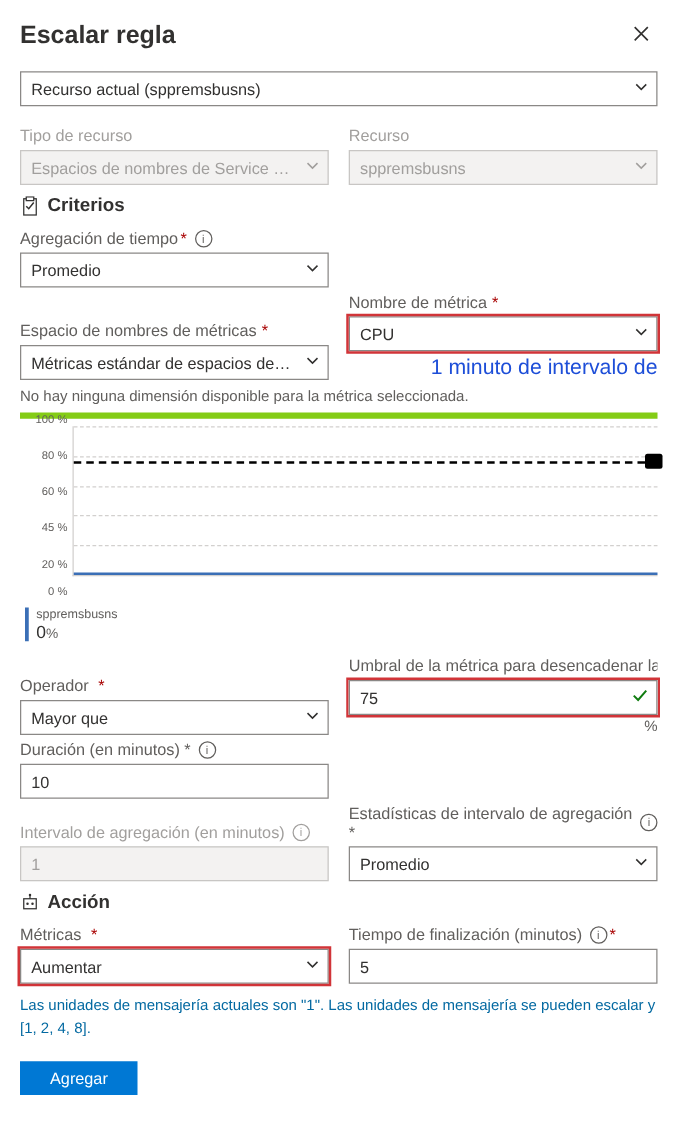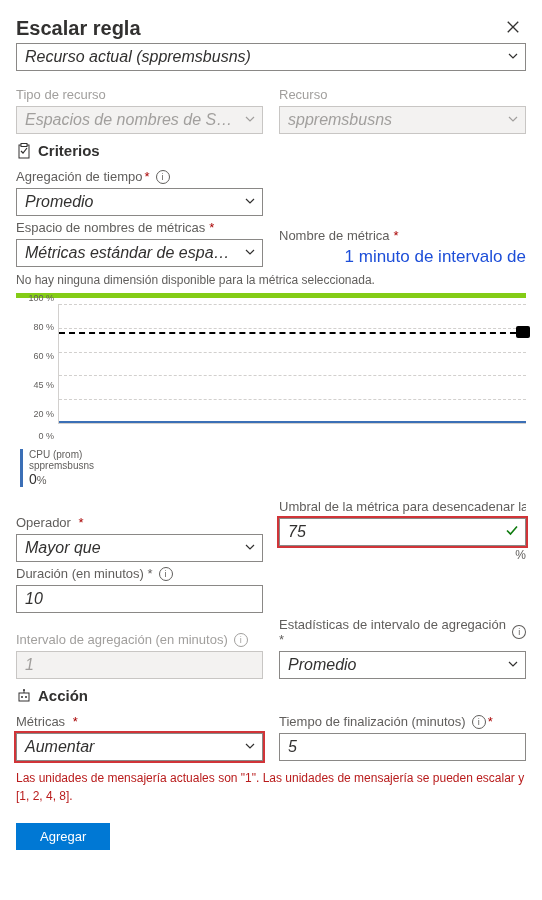--- a/index.html
+++ b/index.html
@@ -8,46 +8,45 @@
       font-size: 13px;
       color: #323130;
       background: #fff;
       width: 542px;
       padding: 14px 16px 20px 16px;
     }
     .header {
       display: flex;
       justify-content: space-between;
       align-items: center;
-      margin-bottom: 0;
+      margin-bottom: 14px;
     }
     .header h1 {
       font-size: 20px;
       font-weight: 600;
     }
     .close-btn {
       font-size: 18px;
       cursor: pointer;
       background: none;
       border: none;
       color: #323130;
       padding: 4px 6px;
     }
     .dropdown, .textbox {
       width: 100%;
       height: 28px;
       border: 1px solid #8a8886;
       background: #fff;
       padding: 0 28px 0 8px;
-      font-size: 16px;
+      font-size: 13px;
       position: relative;
       display: flex;
       align-items: center;
       cursor: pointer;
-      font-style: italic;
     }
     .dropdown .chevron {
       position: absolute;
       right: 6px;
       top: 50%;
       transform: translateY(-50%);
     }
     .dropdown.disabled, .textbox.disabled {
       background: #f3f2f1;
       color: #a19f9d;
@@ -182,21 +181,21 @@
     .check-icon {
       position: absolute;
       right: 8px;
       top: 50%;
       transform: translateY(-50%);
       color: #107c10;
       font-weight: bold;
     }
     .msg {
       font-size: 12px;
-      color: #b91c1c;
+      color: #0369a1;
       margin-top: 8px;
       line-height: 1.5;
     }
     .primary-btn {
       background: #0078d4;
       color: #fff;
       border: none;
       padding: 6px 24px;
       font-size: 13px;
       cursor: pointer;
@@ -305,20 +304,28 @@
         <svg viewBox="0 0 12 12">
             <path d="M2 4 L6 8 L10 4" stroke="#323130" stroke-width="1.2" fill="none"></path>
           </svg>
       </span>
     </div>
   </div>
   <div class="col">
     <div class="label">
       <span>Nombre de métrica</span>
         <span class="req" style="margin-left:2px;">*</span>
+    </div>
+    <div class="dropdown highlight-red">
+      <span>CPU</span>
+      <span class="chevron">
+        <svg viewBox="0 0 12 12">
+            <path d="M2 4 L6 8 L10 4" stroke="#323130" stroke-width="1.2" fill="none"></path>
+          </svg>
+      </span>
     </div>
     <div class="right-note">1 minuto de intervalo de</div>
   </div>
 </div>
 
 <div class="note">No hay ninguna dimensión disponible para la métrica seleccionada.</div>
 
 
 <div class="chart">
   <div class="ylabel" style="top:0;">100 %</div>
@@ -332,21 +339,20 @@
     <div class="gridline" style="top:20%"></div>
     <div class="gridline" style="top:40%"></div>
     <div class="gridline" style="top:60%"></div>
     <div class="gridline" style="top:80%"></div>
     <div class="dashline"></div>
     <div class="black-knob"></div>
     <div class="flatline"></div>
   </div>
 </div>
 <div class="legend">
-  <div>CPU (prom)</div>
   <div>sppremsbusns</div>
   <div>
     <span class="val">0</span><span style="font-size:11px;">%</span>
   </div>
 </div>
 
 
 <div class="row" style="margin-top:12px;">
   <div class="col">
     <div class="label">

